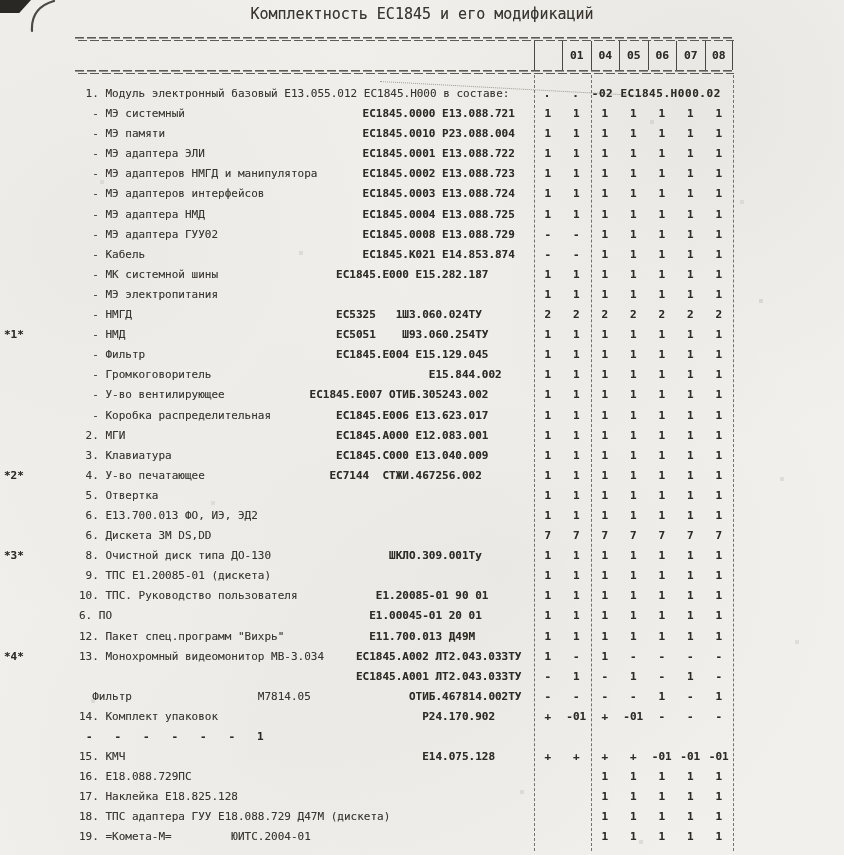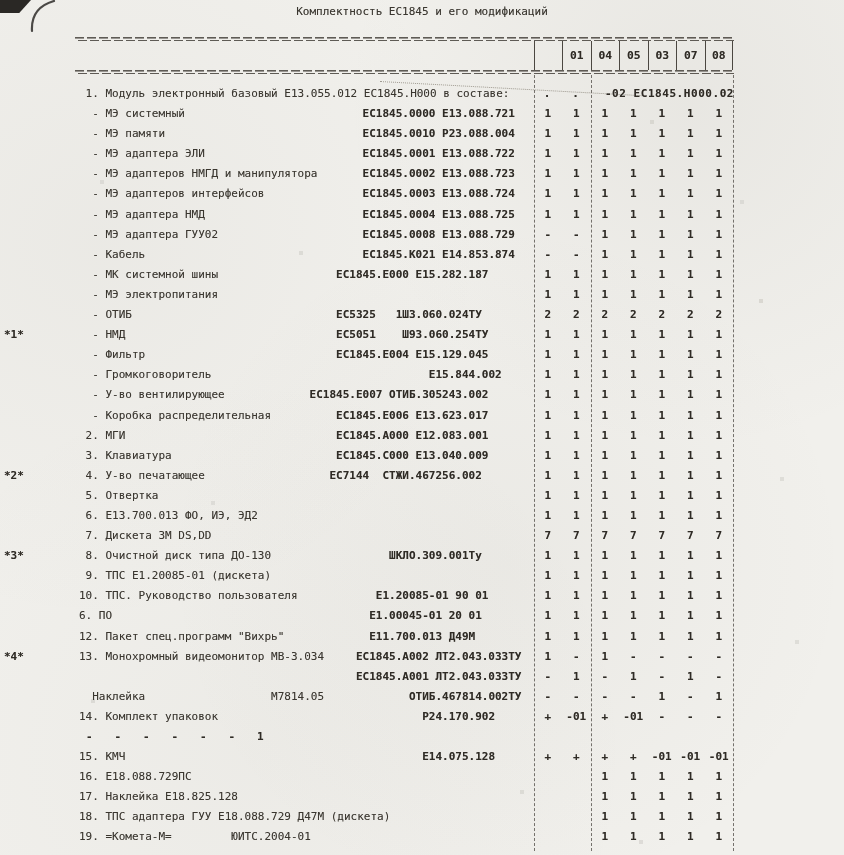--- a/index.html
+++ b/index.html
@@ -9,21 +9,21 @@
     background:
       radial-gradient(circle at 12% 28%, rgba(115,110,98,0.05), transparent 40%),
       radial-gradient(circle at 82% 12%, rgba(115,110,98,0.07), transparent 34%),
       radial-gradient(circle at 60% 66%, rgba(115,110,98,0.05), transparent 45%),
       radial-gradient(circle at 30% 88%, rgba(115,110,98,0.04), transparent 40%),
       var(--paper,#f1f0ec);
     color:var(--ink,#3a362f);
   }
   .title{
     position:absolute;top:5px;left:0;width:844px;text-align:center;
-    font-size:11px;color:var(--ink,#3b3731);
+    font-size:15px;color:var(--ink,#3b3731);
     text-shadow:0 0 0.5px rgba(0,0,0,0.3);
   }
   .table{position:absolute;left:75px;top:37px;width:659px;height:818px;}
   .rule{
     position:absolute;left:0;width:659px;height:5px;
     background-image:
       repeating-linear-gradient(90deg, var(--line,#4b4741) 0 9px, rgba(0,0,0,0) 9px 12px),
       repeating-linear-gradient(90deg, var(--line,#4b4741) 0 9px, rgba(0,0,0,0) 9px 12px);
     background-size:100% 1.6px,100% 1.4px;
     background-position:0 0,3px 3.2px;
@@ -57,21 +57,21 @@
   .part{
     position:absolute;right:12px;top:0;white-space:pre;font-weight:bold;
     color:var(--ink-bold,#2f2b25);text-shadow:0 0 0.5px rgba(0,0,0,0.3);
   }
   .vcell{
     width:28.5px;text-align:center;font-weight:bold;
     color:var(--ink-bold,#2f2b25);text-shadow:0 0 0.5px rgba(0,0,0,0.3);
   }
   .vspan{
     width:142.5px;padding-left:2px;letter-spacing:0.55px;font-weight:bold;
-    white-space:pre;color:var(--ink-bold,#2f2b25);text-shadow:0 0 0.5px rgba(0,0,0,0.3);text-align:right;
+    white-space:pre;color:var(--ink-bold,#2f2b25);text-shadow:0 0 0.5px rgba(0,0,0,0.3);
   }
   .diag{
     position:absolute;left:305px;top:44px;width:262px;height:0;
     border-top:1px dotted rgba(95,88,72,0.55);
     transform:rotate(3.1deg);transform-origin:0 0;
   }
   .corner-blob{
     position:absolute;left:0;top:0;width:31px;height:13px;background:#191714;
     clip-path:polygon(0 0,100% 0,62% 100%,0 100%);opacity:0.92;
   }
@@ -103,21 +103,21 @@
 
 <div class="title">Комплектность ЕС1845 и его модификаций</div>
 
 <div class="table">
   <div class="rule rule-top"></div>
   <div class="hdr" id="hdr">
       <div class="hcell"></div>
       <div class="hcell">01</div>
       <div class="hcell">04</div>
       <div class="hcell">05</div>
-      <div class="hcell">03</div>
+      <div class="hcell">06</div>
       <div class="hcell">07</div>
       <div class="hcell">08</div>
     </div>
   <div class="rule rule-mid"></div>
   <div class="diag"></div>
   <div class="vline vline-a"></div>
   <div class="vline vline-b"></div>
   <div class="vline vline-c"></div>
   <div class="rows" id="rows">
       <div class="row">
@@ -220,21 +220,21 @@
         <span class="namecell"><span class="name">  - МЭ электропитания</span></span>
         <span class="vcell">1</span>
         <span class="vcell">1</span>
         <span class="vcell">1</span>
         <span class="vcell">1</span>
         <span class="vcell">1</span>
         <span class="vcell">1</span>
         <span class="vcell">1</span>
       </div>
       <div class="row">
-        <span class="namecell"><span class="name">  - ОТИБ</span><span class="part">ЕС5325   1Ш3.060.024ТУ      </span></span>
+        <span class="namecell"><span class="name">  - НМГД</span><span class="part">ЕС5325   1Ш3.060.024ТУ      </span></span>
         <span class="vcell">2</span>
         <span class="vcell">2</span>
         <span class="vcell">2</span>
         <span class="vcell">2</span>
         <span class="vcell">2</span>
         <span class="vcell">2</span>
         <span class="vcell">2</span>
       </div>
       <div class="row">
         <span class="marker">*1*</span>
@@ -332,21 +332,21 @@
         <span class="namecell"><span class="name"> 6. Е13.700.013 ФО, ИЭ, ЭД2</span></span>
         <span class="vcell">1</span>
         <span class="vcell">1</span>
         <span class="vcell">1</span>
         <span class="vcell">1</span>
         <span class="vcell">1</span>
         <span class="vcell">1</span>
         <span class="vcell">1</span>
       </div>
       <div class="row">
-        <span class="namecell"><span class="name"> 7. Дискета 3М DS,DD</span></span>
+        <span class="namecell"><span class="name"> 6. Дискета 3М DS,DD</span></span>
         <span class="vcell">7</span>
         <span class="vcell">7</span>
         <span class="vcell">7</span>
         <span class="vcell">7</span>
         <span class="vcell">7</span>
         <span class="vcell">7</span>
         <span class="vcell">7</span>
       </div>
       <div class="row">
         <span class="marker">*3*</span>
@@ -414,21 +414,21 @@
         <span class="namecell"><span class="part">ЕС1845.А001 ЛТ2.043.033ТУ</span></span>
         <span class="vcell">-</span>
         <span class="vcell">1</span>
         <span class="vcell">-</span>
         <span class="vcell">1</span>
         <span class="vcell">-</span>
         <span class="vcell">1</span>
         <span class="vcell">-</span>
       </div>
       <div class="row">
-        <span class="namecell"><span class="name">  Наклейка                   М7814.05</span><span class="part">ОТИБ.467814.002ТУ</span></span>
+        <span class="namecell"><span class="name">  Фильтр                   М7814.05</span><span class="part">ОТИБ.467814.002ТУ</span></span>
         <span class="vcell">-</span>
         <span class="vcell">-</span>
         <span class="vcell">-</span>
         <span class="vcell">-</span>
         <span class="vcell">1</span>
         <span class="vcell">-</span>
         <span class="vcell">1</span>
       </div>
       <div class="row">
         <span class="namecell"><span class="name">14. Комплект упаковок</span><span class="part">Р24.170.902    </span></span>

